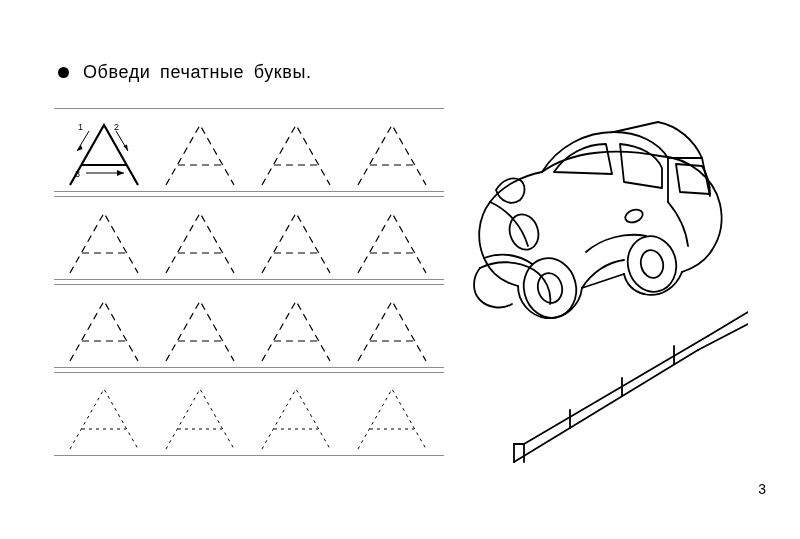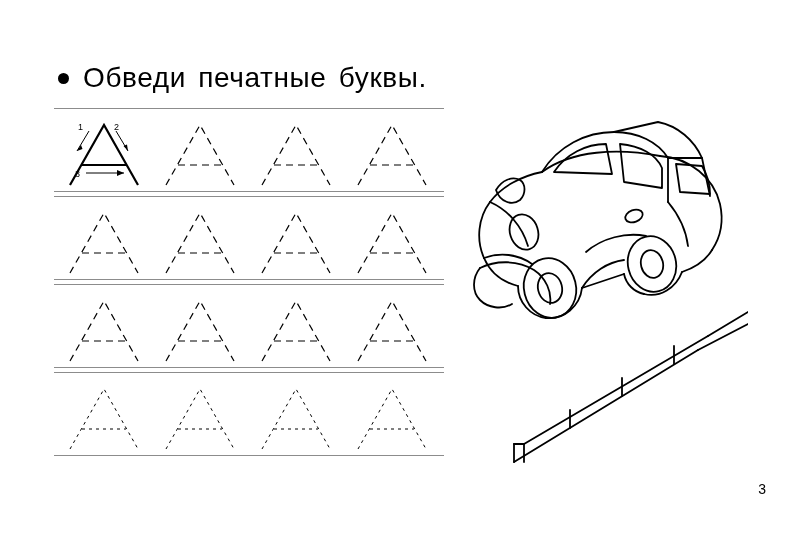--- a/index.html
+++ b/index.html
@@ -33,21 +33,21 @@
     gap: 14px;
   }
   .bullet {
     width: 11px;
     height: 11px;
     border-radius: 50%;
     background: #000;
     flex: 0 0 auto;
   }
   .instruction-text {
-    font-size: 28px;
+    font-size: 18px;
     letter-spacing: 0.6px;
     word-spacing: 4px;
     white-space: nowrap;
   }
 
   
   .worksheet {
     position: absolute;
     left: 54px;
     top: 108px;

